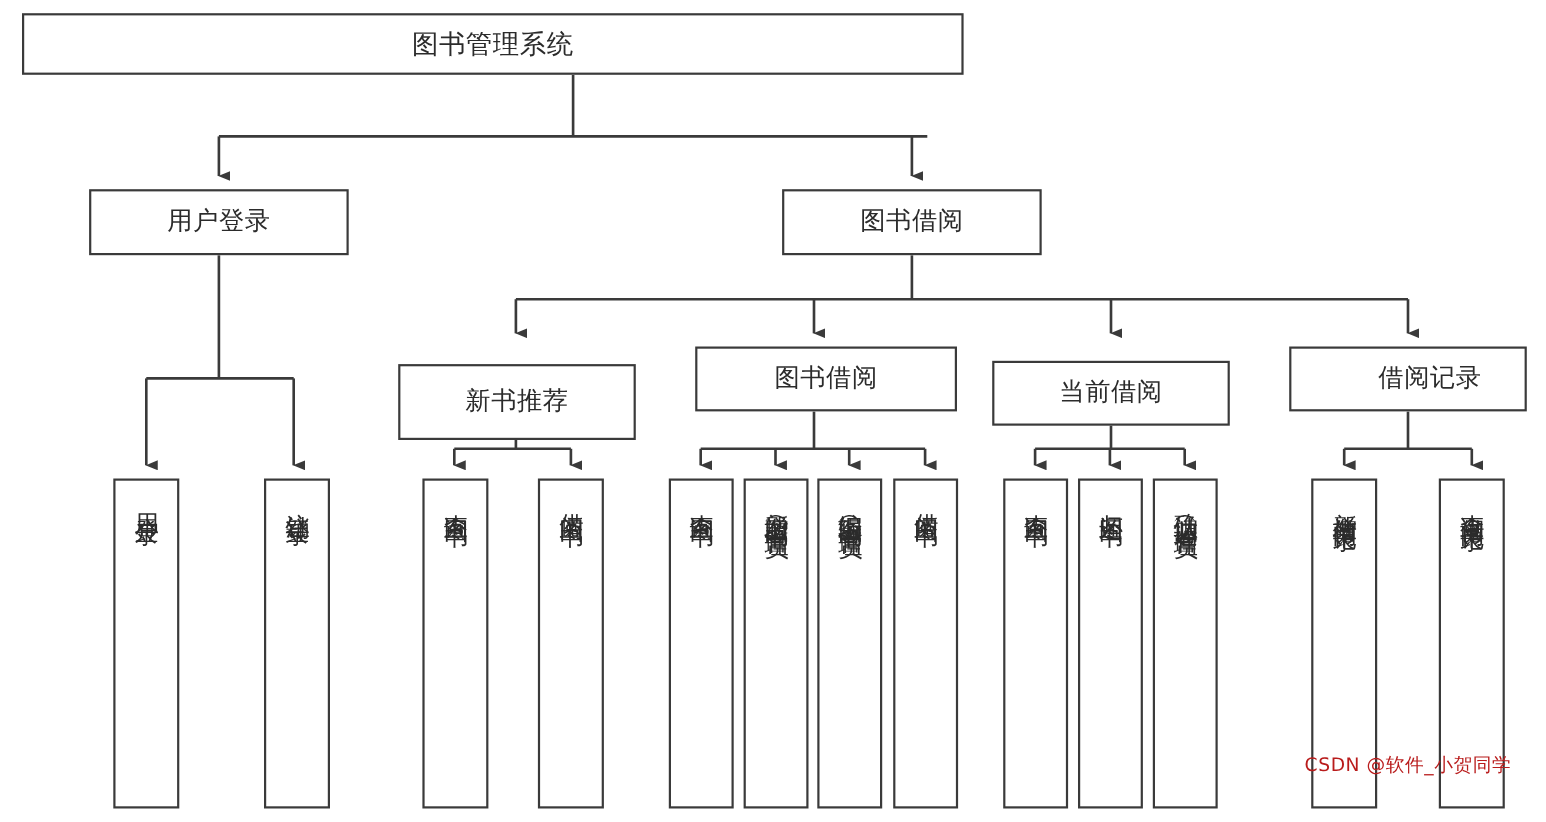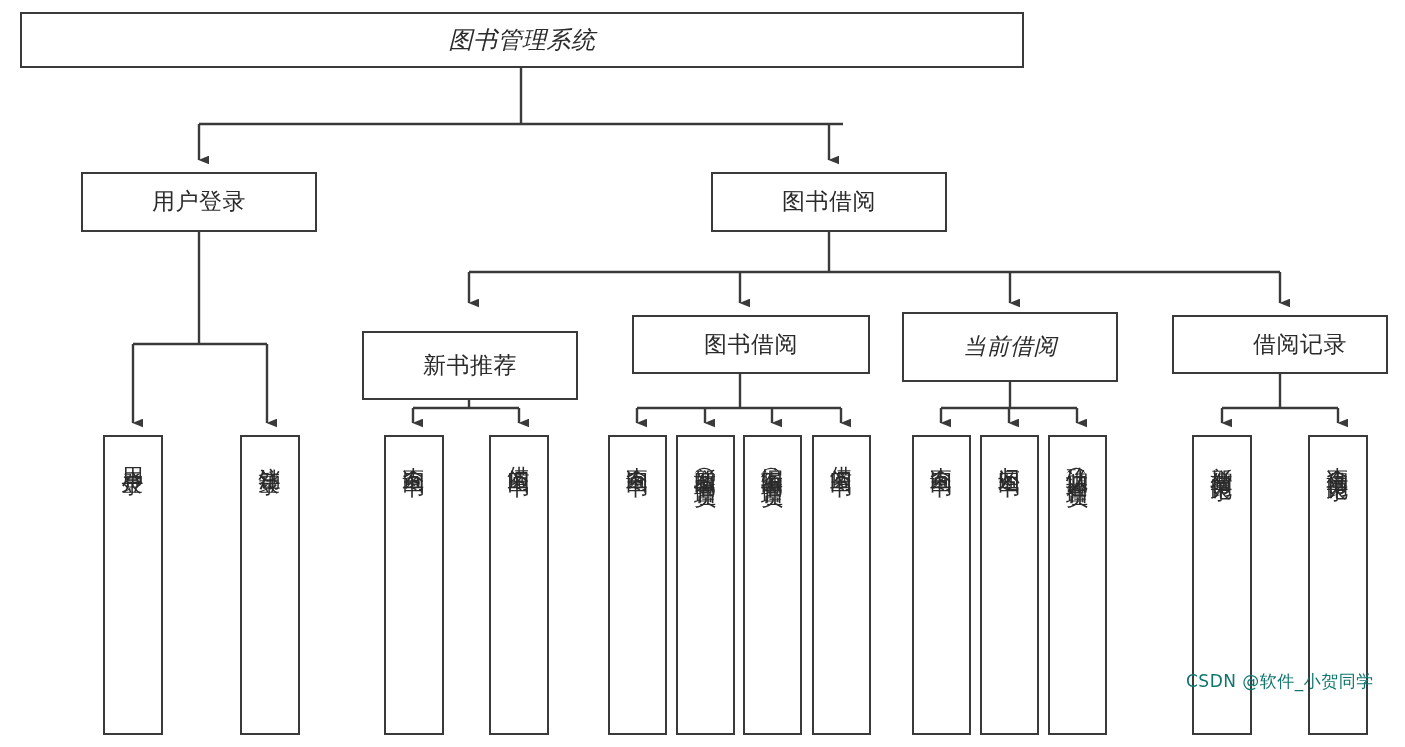--- a/index.html
+++ b/index.html
@@ -36,23 +36,23 @@
     text-orientation:upright;
     font-size:22px;
     line-height:1.05;
     letter-spacing:3px;
     white-space:normal;
     max-height:290px;
   }
   .node.v.tall .label{max-height:288px;}
   #watermark{
     position:absolute;
-    left:1186px;top:670px;
+    left:1186px;top:684px;
     font-size:17px;
-    color:#0f766e;
+    color:#b91c1c;
     letter-spacing:0.5px;
     z-index:5;
     white-space:nowrap;
     font-family:"DejaVu Sans","Liberation Sans",sans-serif;
   }
 </style>
 </head>
 <body>
 
 <div id="diagram-root">
@@ -100,38 +100,38 @@
       <path d="M1009,408 L1009,423" marker-end="url(#arrow)"></path>
       <path d="M1077,408 L1077,423" marker-end="url(#arrow)"></path>
 
       <path d="M1280,374 L1280,408"></path>
       <path d="M1222,408 L1338,408"></path>
       <path d="M1222,408 L1222,423" marker-end="url(#arrow)"></path>
       <path d="M1338,408 L1338,423" marker-end="url(#arrow)"></path>
     </g>
   </svg>
 
-  <div class="node h" id="node-root" style="left:20px;top:12px;width:1004px;height:56px;font-style:italic;">
+  <div class="node h" id="node-root" style="left:20px;top:12px;width:856px;height:56px;">
     <span class="label">图书管理系统</span>
   </div>
 
   <div class="node h" style="left:81px;top:172px;width:236px;height:60px;">
     <span class="label">用户登录</span>
   </div>
   <div class="node h" style="left:711px;top:172px;width:236px;height:60px;">
     <span class="label">图书借阅</span>
   </div>
 
   <div class="node h" style="left:362px;top:331px;width:216px;height:69px;">
     <span class="label">新书推荐</span>
   </div>
   <div class="node h" style="left:632px;top:315px;width:238px;height:59px;">
     <span class="label">图书借阅</span>
   </div>
-  <div class="node h" style="left:902px;top:312px;width:216px;height:70px;font-style:italic;">
+  <div class="node h" style="left:902px;top:328px;width:216px;height:59px;">
     <span class="label">当前借阅</span>
   </div>
   <div class="node h" style="left:1172px;top:315px;width:216px;height:59px;padding-left:40px;">
     <span class="label">借阅记录</span>
   </div>
 
   <div class="node v" style="left:103px;top:435px;width:60px;height:300px;">
     <span class="label">用户登录</span>
   </div>
   <div class="node v" style="left:240px;top:435px;width:60px;height:300px;">

